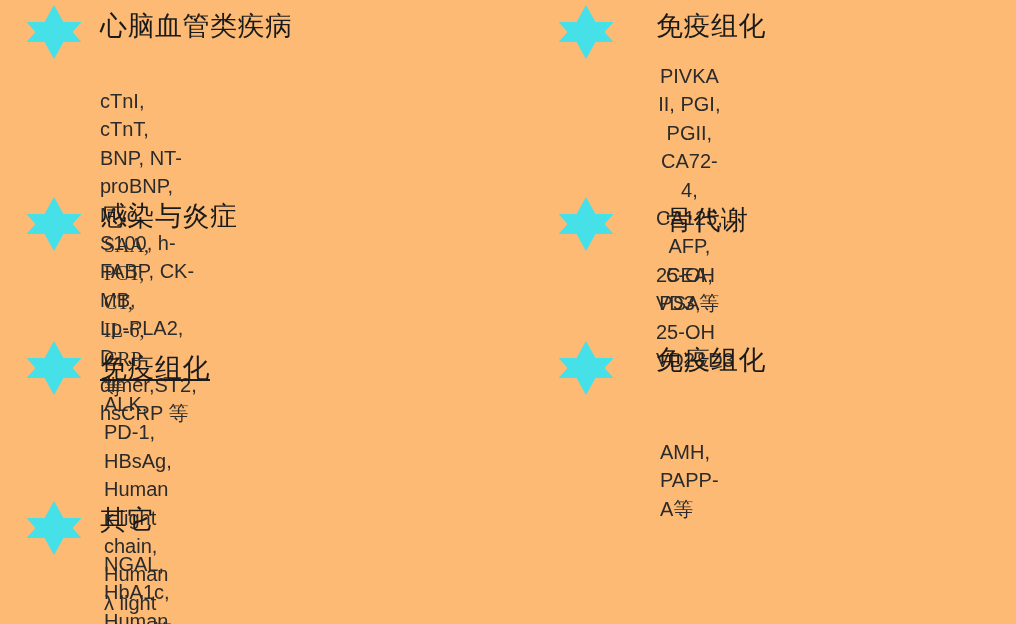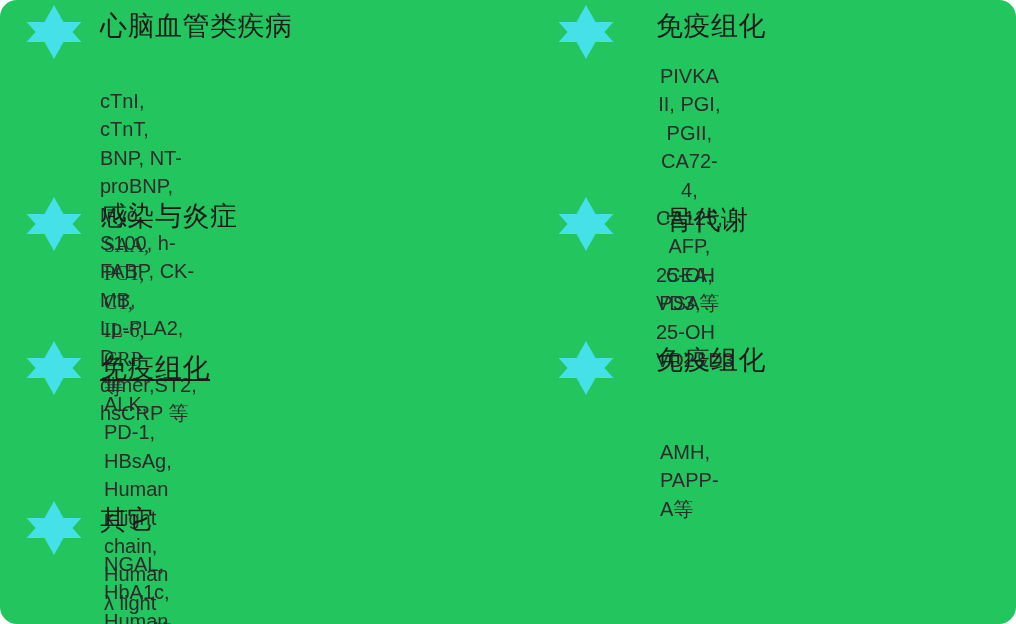--- a/index.html
+++ b/index.html
@@ -10,22 +10,21 @@
     width: 1016px;
     height: 624px;
     background: #ffffff;
     font-family: "Liberation Sans", sans-serif;
     overflow: hidden;
   }
   .page {
     position: relative;
     width: 1016px;
     height: 624px;
-    background: #22c55e;
-    border-radius: 17px;
+    background: #fdba74;
   }
   .col {
     position: absolute;
     top: 0;
   }
   .col-left {
     left: 0;
     width: 520px;
   }
   .col-right {

